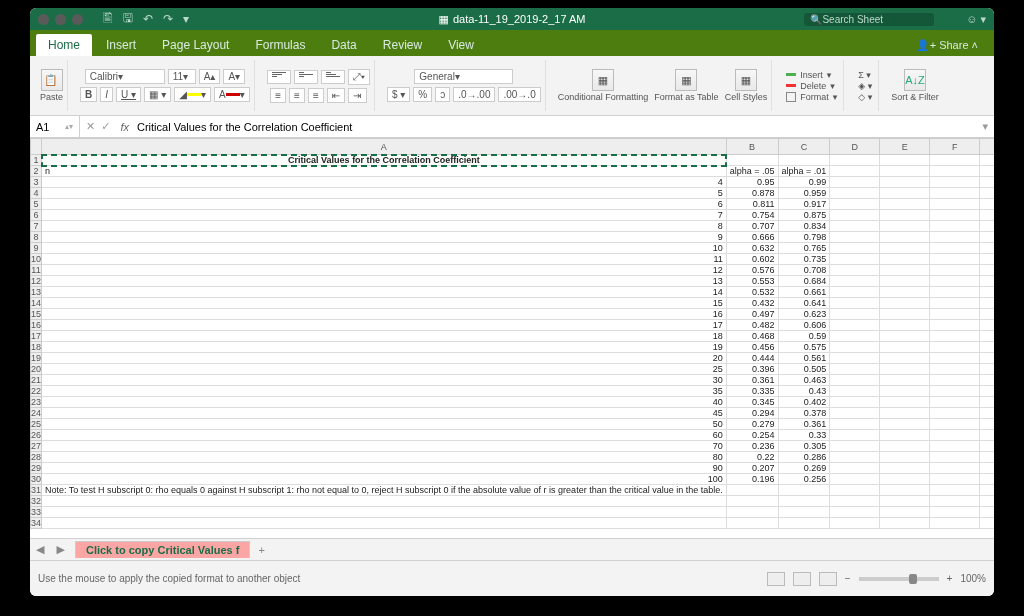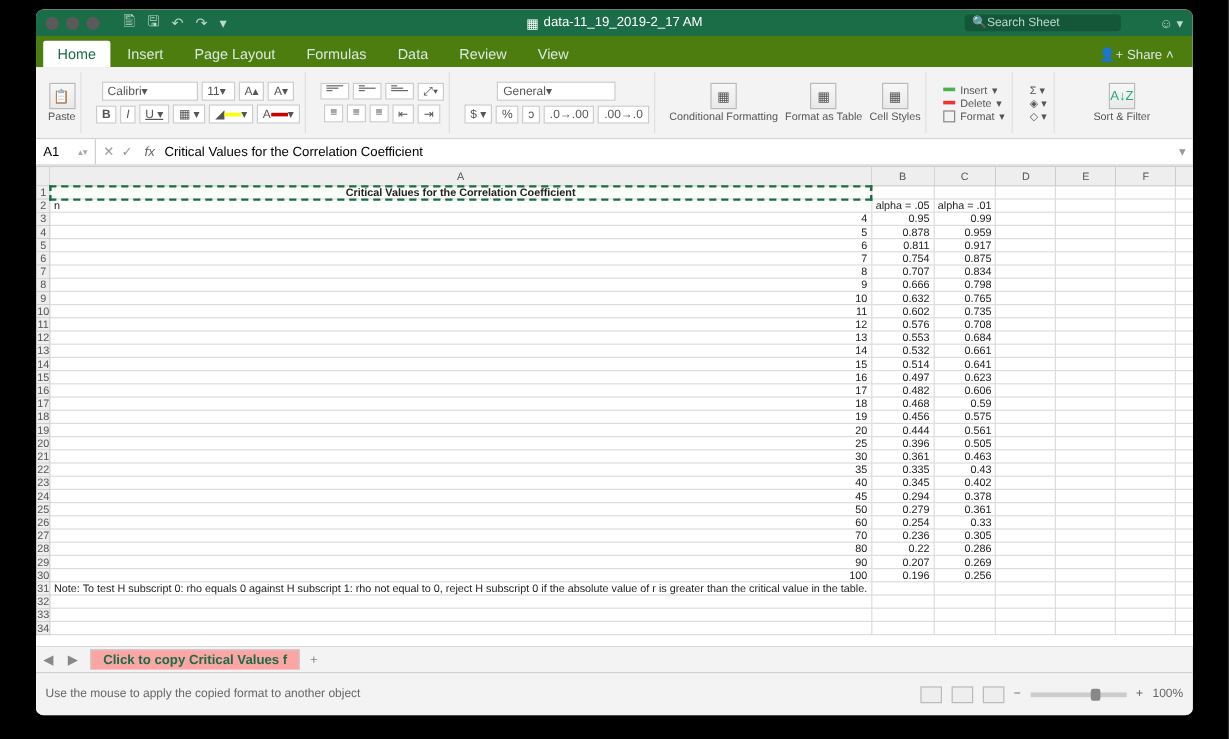--- a/index.html
+++ b/index.html
@@ -12,21 +12,21 @@
 .title-center { position: absolute; left: 50%; transform: translateX(-50%); display: flex; align-items: center; gap: 4px; }
 .search-box { position: absolute; right: 60px; display: flex; align-items: center; background: rgba(0,0,0,.2); border-radius: 3px; padding: 1px 6px; color: #bcd9cc; font-size: 10px; width: 130px; }
 .smiley-icon { position: absolute; right: 8px; color:#bcd9cc; }
 .tabbar { background: #4d7c0f; height: 26px; display: flex; align-items: flex-end; padding: 0 6px; justify-content: space-between; }
 .tabs { display: flex; gap: 2px; }
 .tab { padding: 4px 12px; color: #d8ebe2; font-size: 12px; cursor: pointer; }
 .tab.active { background: #fff; color: #1a6d46; border-radius: 2px 2px 0 0; }
 .share { color: #d8ebe2; font-size: 11px; padding: 4px 10px; }
 .ribbon { background: #f3f3f3; height: 60px; border-bottom: 1px solid #d0d0d0; display: flex; padding: 4px 6px; gap: 8px; align-items: center; font-size: 10px; color: #555; }
 .ribbon .grp { display: flex; flex-direction: column; align-items: center; gap: 3px; padding: 0 4px; border-right: 1px solid #e0e0e0; height: 100%; justify-content: center; }
-.ribbon .grp:last-child { border-right: none; margin-left: 20px; }
+.ribbon .grp:last-child { border-right: none; }
 .btn { background: #fff; border: 1px solid #ccc; padding: 1px 4px; font-size: 10px; display: inline-flex; align-items: center; cursor: pointer; }
 .font-row { display: flex; gap: 3px; align-items: center; }
 .font-name { width: 80px; }
 .font-size { width: 28px; }
 .bold { font-weight: bold; }
 .ital { font-style: italic; }
 .und { text-decoration: underline; }
 .color-sw { width: 14px; height: 3px; background: #c00; display: inline-block; }
 .fill-sw { width: 14px; height: 3px; background: #ff0; display: inline-block; }
 .align-ic { width: 14px; height: 10px; display: inline-flex; flex-direction: column; gap: 1px; }
@@ -361,21 +361,21 @@
             <td class="num">0.532</td>
             <td class="num">0.661</td>
             <td></td>
             <td></td>
             <td></td>
             <td></td>
           </tr>
           <tr>
             <th class="rowh">14</th>
             <td class="colA num">15</td>
-            <td class="num">0.514</td>
+            <td class="num">0.432</td>
             <td class="num">0.641</td>
             <td></td>
             <td></td>
             <td></td>
             <td></td>
           </tr>
           <tr>
             <th class="rowh">15</th>
             <td class="colA num">16</td>
             <td class="num">0.497</td>

